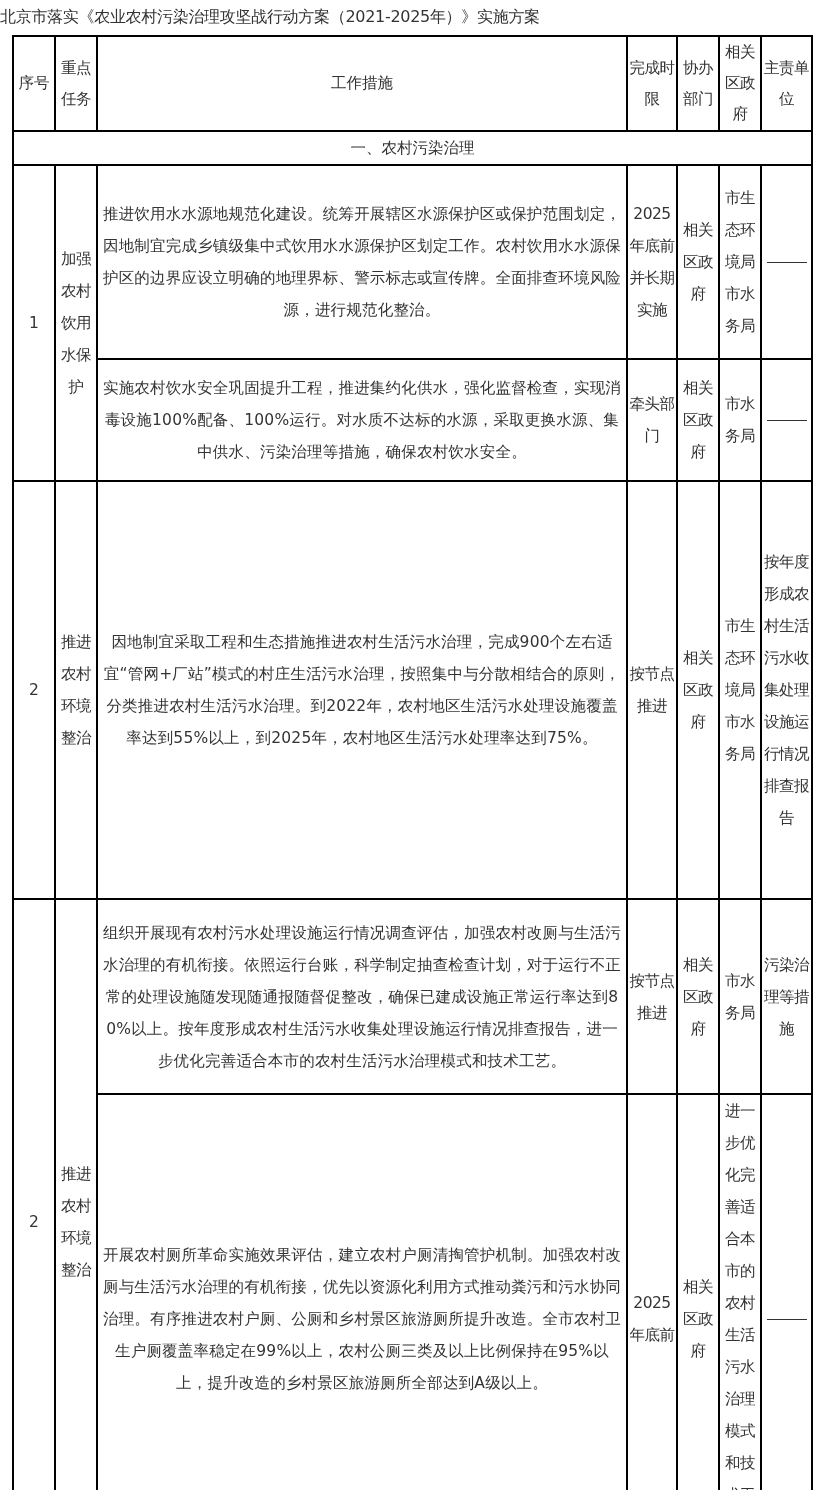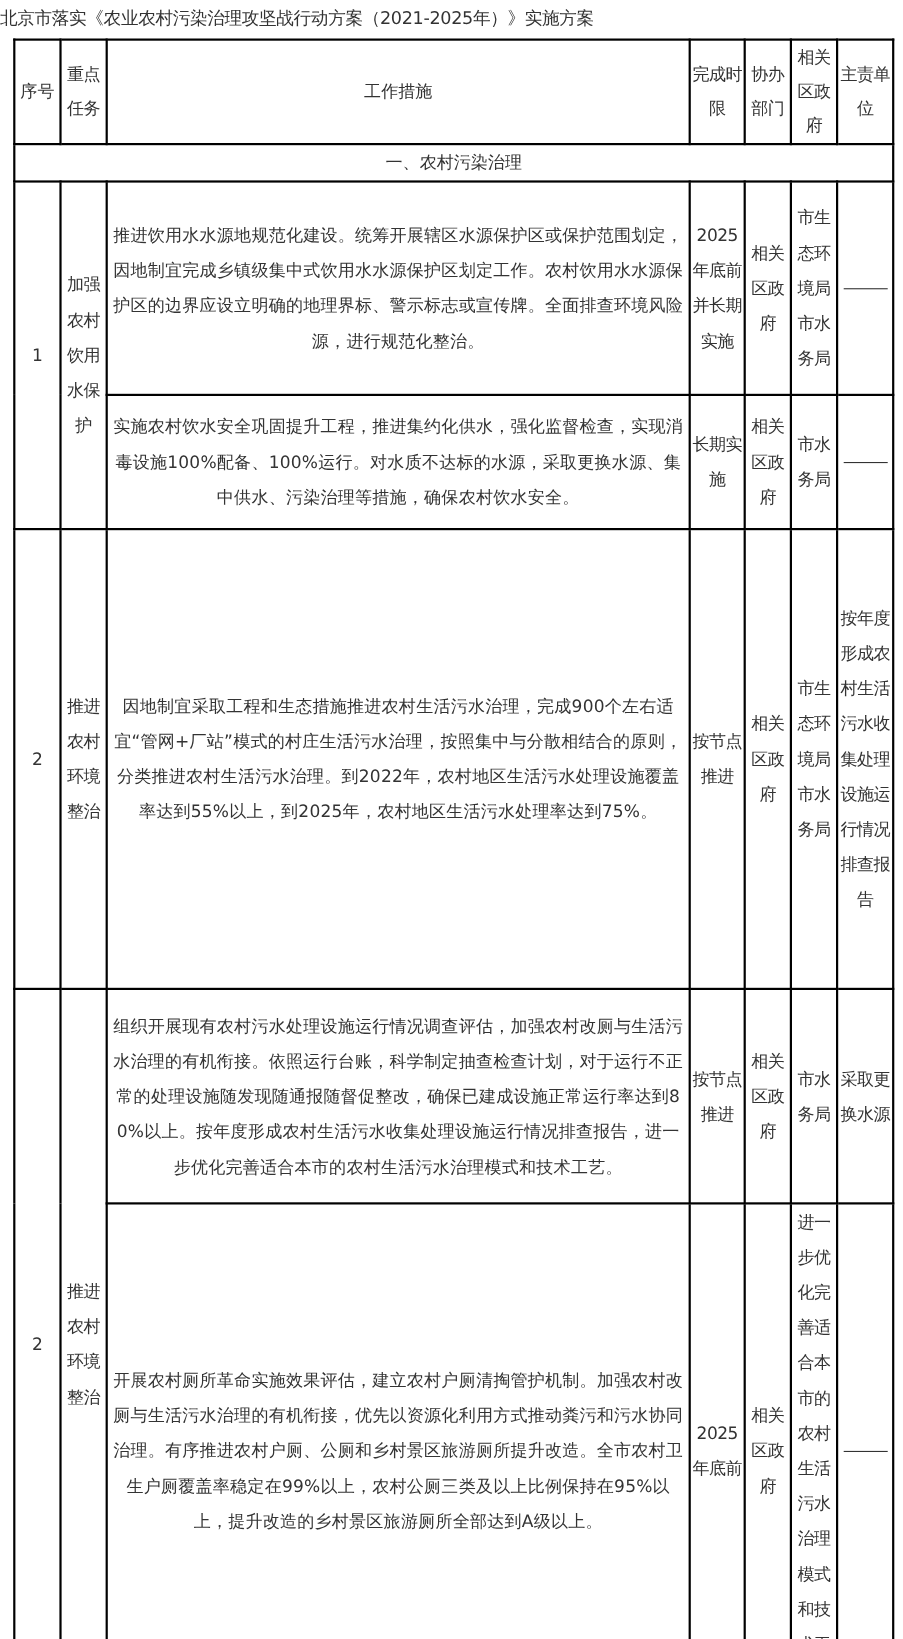--- a/index.html
+++ b/index.html
@@ -52,21 +52,21 @@
     <td rowspan="2">1</td>
     <td rowspan="2" class="narrow">加强农村饮用水保护</td>
     <td class="measure">推进饮用水水源地规范化建设。统筹开展辖区水源保护区或保护范围划定，因地制宜完成乡镇级集中式饮用水水源保护区划定工作。农村饮用水水源保护区的边界应设立明确的地理界标、警示标志或宣传牌。全面排查环境风险源，进行规范化整治。</td>
     <td class="narrow">2025年底前并长期实施</td>
     <td class="narrow">相关区政府</td>
     <td class="narrow">市生态环境局市水务局</td>
     <td><span class="dash"></span></td>
   </tr>
   <tr style="height:98px">
     <td class="measure">实施农村饮水安全巩固提升工程，推进集约化供水，强化监督检查，实现消毒设施100%配备、100%运行。对水质不达标的水源，采取更换水源、集中供水、污染治理等措施，确保农村饮水安全。</td>
-    <td class="narrow">长期实施</td>
+    <td class="narrow">牵头部门</td>
     <td class="narrow">相关区政府</td>
     <td class="narrow">市水务局</td>
     <td><span class="dash"></span></td>
   </tr>
 
   <tr style="height:418px">
     <td>2</td>
     <td class="narrow">推进农村环境整治</td>
     <td class="measure">因地制宜采取工程和生态措施推进农村生活污水治理，完成900个左右适宜“管网+厂站”模式的村庄生活污水治理，按照集中与分散相结合的原则，分类推进农村生活污水治理。到2022年，农村地区生活污水处理设施覆盖率达到55%以上，到2025年，农村地区生活污水处理率达到75%。</td>
     <td class="narrow">按节点推进</td>
@@ -75,21 +75,21 @@
     <td class="narrow">按年度形成农村生活污水收集处理设施运行情况排查报告</td>
   </tr>
 
   <tr style="height:195px">
     <td rowspan="2">2</td>
     <td rowspan="2" class="narrow">推进农村环境整治</td>
     <td class="measure">组织开展现有农村污水处理设施运行情况调查评估，加强农村改厕与生活污水治理的有机衔接。依照运行台账，科学制定抽查检查计划，对于运行不正常的处理设施随发现随通报随督促整改，确保已建成设施正常运行率达到80%以上。按年度形成农村生活污水收集处理设施运行情况排查报告，进一步优化完善适合本市的农村生活污水治理模式和技术工艺。</td>
     <td class="narrow">按节点推进</td>
     <td class="narrow">相关区政府</td>
     <td class="narrow">市水务局</td>
-    <td class="narrow">采取更换水源</td>
+    <td class="narrow">污染治理等措施</td>
   </tr>
   <tr style="height:448px">
     <td class="measure">开展农村厕所革命实施效果评估，建立农村户厕清掏管护机制。加强农村改厕与生活污水治理的有机衔接，优先以资源化利用方式推动粪污和污水协同治理。有序推进农村户厕、公厕和乡村景区旅游厕所提升改造。全市农村卫生户厕覆盖率稳定在99%以上，农村公厕三类及以上比例保持在95%以上，提升改造的乡村景区旅游厕所全部达到A级以上。</td>
     <td class="narrow">2025年底前</td>
     <td class="narrow">相关区政府</td>
     <td class="narrow">进一步优化完善适合本市的农村生活污水治理模式和技术工艺</td>
     <td><span class="dash"></span></td>
   </tr>
 </tbody>
   </table>

